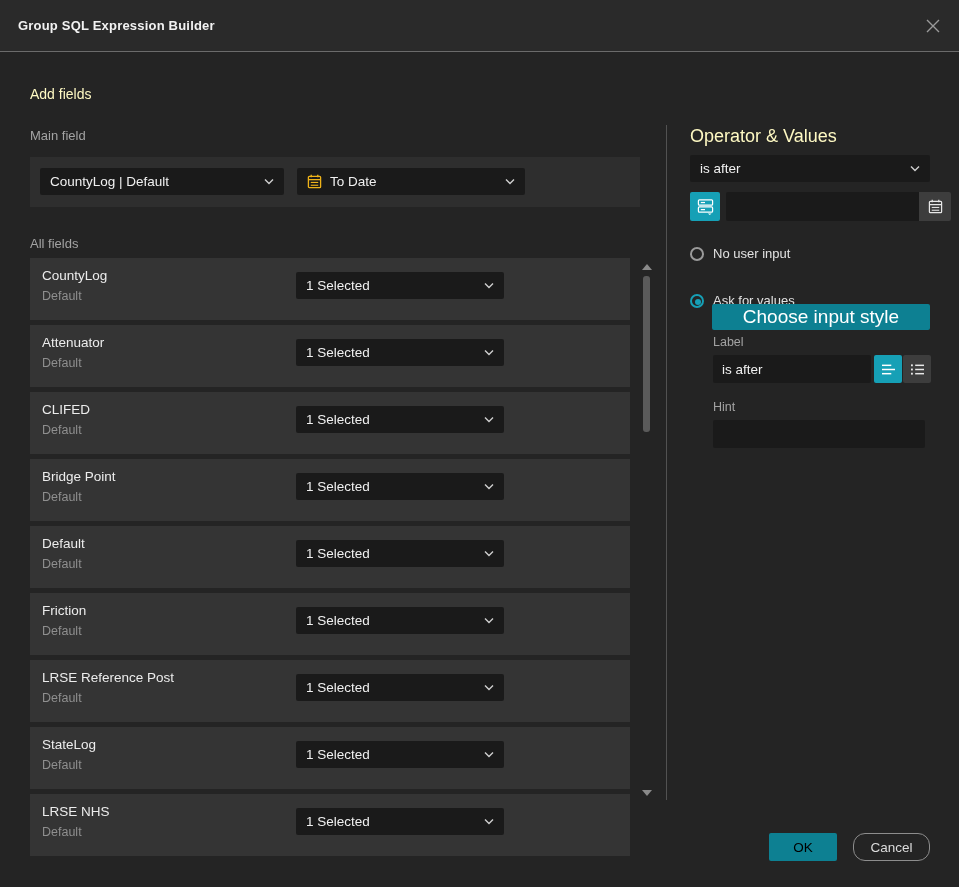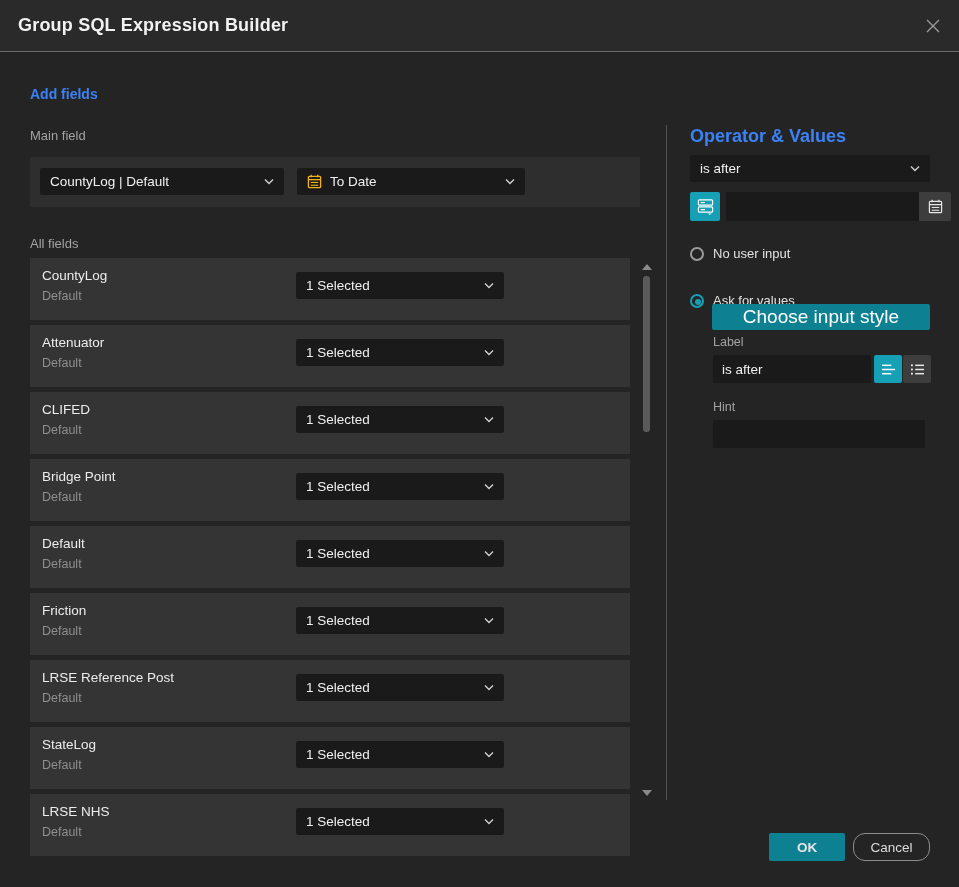--- a/index.html
+++ b/index.html
@@ -11,39 +11,39 @@
   }
   .dialog { position:absolute; inset:0; background:var(--bg,#242424); }
 
   
   .hdr {
     position:absolute; top:0; left:0; right:0; height:52px;
     background:var(--header-bg,#2a2a2a);
     border-bottom:1px solid #6b6b6b;
     display:flex; align-items:center;
   }
-  .hdr-title { font-size:18px; font-weight:bold; color:#f2f2f2; margin-left:18px; letter-spacing:.2px; }
+  .hdr-title { font-size:13px; font-weight:bold; color:#f2f2f2; margin-left:18px; letter-spacing:.2px; }
   .close-btn {
     position:absolute; right:16px; top:16px; width:20px; height:20px;
     display:flex; align-items:center; justify-content:center; cursor:pointer;
   }
 
   
   .select {
     position:absolute; height:27px; background:#1a1a1a; border-radius:2px;
     display:flex; align-items:center; padding:0 10px; font-size:13.5px; color:#f0f0f0;
     cursor:pointer;
   }
   .select .chev { margin-left:auto; display:flex; }
   .textinput {
     position:absolute; height:28px; background:#1a1a1a; border:none; border-radius:2px;
     color:#f0f0f0; font-size:13.5px; padding:0 9px; font-family:"Liberation Sans",sans-serif;
   }
   .label-sm { position:absolute; font-size:13px; color:#a3a3a3; }
-  .heading { position:absolute; font-size:14px; font-weight:bold; color:#3b82f6; }
+  .heading { position:absolute; font-size:14px; font-weight:normal; color:#fef9c3; }
 
   
   .mainfield-strip {
     position:absolute; left:30px; top:157px; width:610px; height:50px;
     background:#2e2e2e;
   }
   .allfields-list { position:absolute; left:30px; top:258px; width:600px; }
   .field-row {
     position:relative; width:600px; height:62px; margin-bottom:5px;
     background:#343434;
@@ -87,23 +87,23 @@
     color:#fff; font-size:19px; font-family:"Liberation Sans",sans-serif; cursor:pointer;
   }
   .label-input { left:23px; top:355px; width:158px; }
   .toggle-btn { position:absolute; top:355px; width:28px; height:28px; display:flex; align-items:center; justify-content:center; cursor:pointer; border-radius:2px; }
   .toggle-btn.active { background:var(--accent-bright,#16a0b6); left:184px; }
   .toggle-btn.idle   { background:#3d3d3d; left:213px; }
   .hint-input { left:23px; top:420px; width:212px; }
 
   
   .btn-ok {
-    position:absolute; left:769px; top:833px; width:76px; height:28px;
+    position:absolute; left:769px; top:833px; width:68px; height:28px;
     background:var(--accent,#0d8092); border:none; border-radius:2px;
-    color:#e5e5e5; font-size:13.5px; font-family:"Liberation Sans",sans-serif; cursor:pointer;font-weight:bold;
+    color:#000000; font-size:13.5px; font-family:"Liberation Sans",sans-serif; cursor:pointer;
   }
   .btn-cancel {
     position:absolute; left:853px; top:833px; width:77px; height:28px;
     background:transparent; border:1px solid #8d8d8d; border-radius:12px;
     color:#dcdcdc; font-size:13.5px; font-family:"Liberation Sans",sans-serif; cursor:pointer;
   }
 </style>
 </head>
 <body>
 

